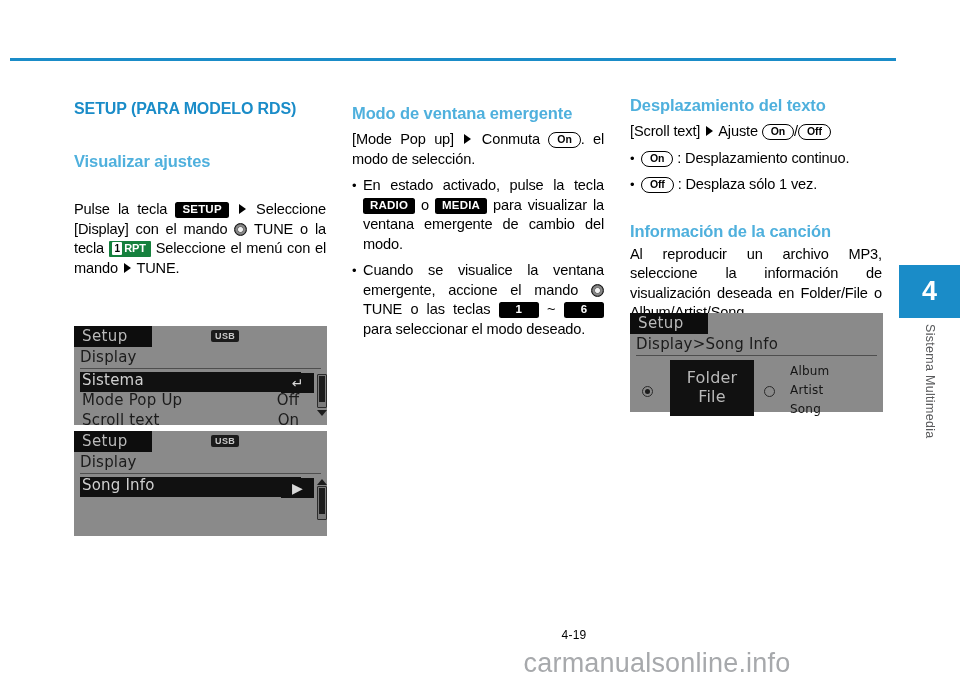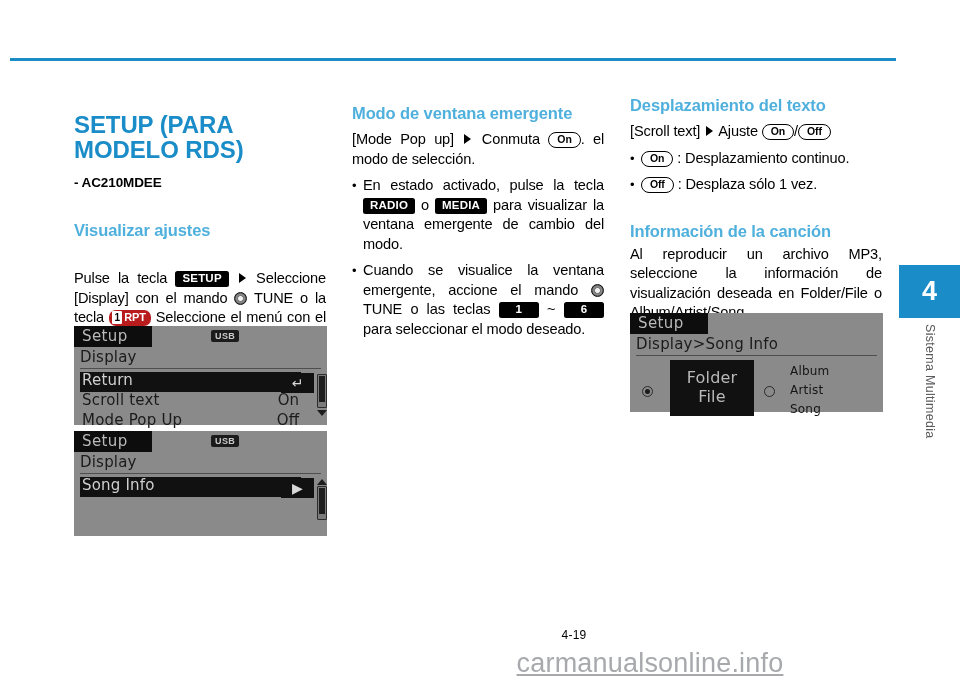--- a/index.html
+++ b/index.html
@@ -70,24 +70,24 @@
     position: absolute;
     top: 96px;
     width: 252px;
   }
   .col-1 { left: 74px; }
   .col-2 { left: 352px; }
   .col-3 { left: 630px; }
 
   h1.sect-title {
     color: #1a8cc8;
-    font-size: 24px;
+    font-size: 16px;
     font-weight: bold;
     line-height: 25px;
-    margin: 16px 0 0 0;
+    margin: 0 0 0 0;
     letter-spacing: -0.1px;
   }
   .model-code {
     font-size: 13.5px;
     font-weight: bold;
     color: #000;
     margin-top: 13px;
     letter-spacing: -0.1px;
   }
   h2.sub-title {
@@ -151,25 +151,25 @@
     color: #fff;
     font-size: 11.5px;
     font-weight: bold;
     border-radius: 2.5px;
     padding: 1px 17px 2px 17px;
     line-height: 13px;
     vertical-align: 1px;
   }
   .badge-rpt {
     display: inline-block;
-    background: #b91c1c;
+    background: #15803d;
     color: #fff;
     font-size: 11px;
     font-weight: bold;
-    border-radius: 7px;
+    border-radius: 1px;
     padding: 1px 5px 2px 3px;
     line-height: 13px;
     vertical-align: 1px;
   }
   .badge-rpt .k {
     display: inline-block;
     background: #fff;
     color: #000;
     padding: 0 2.5px;
     margin-right: 2px;
@@ -372,41 +372,40 @@
   .watermark {
     position: absolute;
     left: 0;
     top: 648px;
     width: 960px;
     text-align: center;
     font-size: 27px;
     color: #a7a9ac;
     letter-spacing: 0.2px;
   }
-  .watermark span { position: relative; left: 170px; text-decoration: underline; }
+  .watermark span { position: relative; left: 177px; }
 </style>
 </head>
 <body>
 
 <div class="page">
 
   <div class="top-rule"></div>
 
   <div class="chapter-tab">
     <span>4</span>
   </div>
   <div class="chapter-label">
     <span>Sistema Multimedia</span>
   </div>
 
   <div class="col col-1">
 
     <h1 class="sect-title">SETUP (PARA MODELO RDS)</h1>
 
-    <div class="model-code">- AC210MDEE</div>
 
     <h2 class="sub-title">Visualizar ajustes</h2>
 
     <p class="body gap-lg">
       <span>Pulse la tecla</span>
       <span class="badge-dark">SETUP</span>
       <span class="arrow-tri"></span>
       <span>Seleccione [Display] con el mando</span>
       <span class="knob"></span>
       <span>TUNE o la tecla</span>
@@ -419,29 +418,29 @@
 
   <div class="lcd" id="lcd-1">
     <div class="lcd-titlebar">
       <div class="tb-black"></div>
       <div class="tb-text">Setup</div>
       <div class="lcd-usb">USB</div>
     </div>
     <div class="lcd-breadcrumb">Display</div>
     <div class="lcd-rows">
       <div class="lcd-row selected">
-        <span class="rl">Return</span>
+        <span class="rl">Sistema</span>
+      </div>
+      <div class="lcd-row">
+        <span class="rl">Mode Pop Up</span>
+        <span class="rv">Off</span>
       </div>
       <div class="lcd-row">
         <span class="rl">Scroll text</span>
         <span class="rv">On</span>
-      </div>
-      <div class="lcd-row">
-        <span class="rl">Mode Pop Up</span>
-        <span class="rv">Off</span>
       </div>
     </div>
 
     <div class="lcd-valuebox" style="left:207px; top:47px; width:33px; height:20px;">
       <span class="sym">↵</span>
     </div>
 
     <div class="lcd-scroll-track" style="left:243px; top:48px; width:10px; height:34px;">
       <div class="lcd-scroll-thumb" style="top:1.4px; height:26px;"></div>
     </div>

